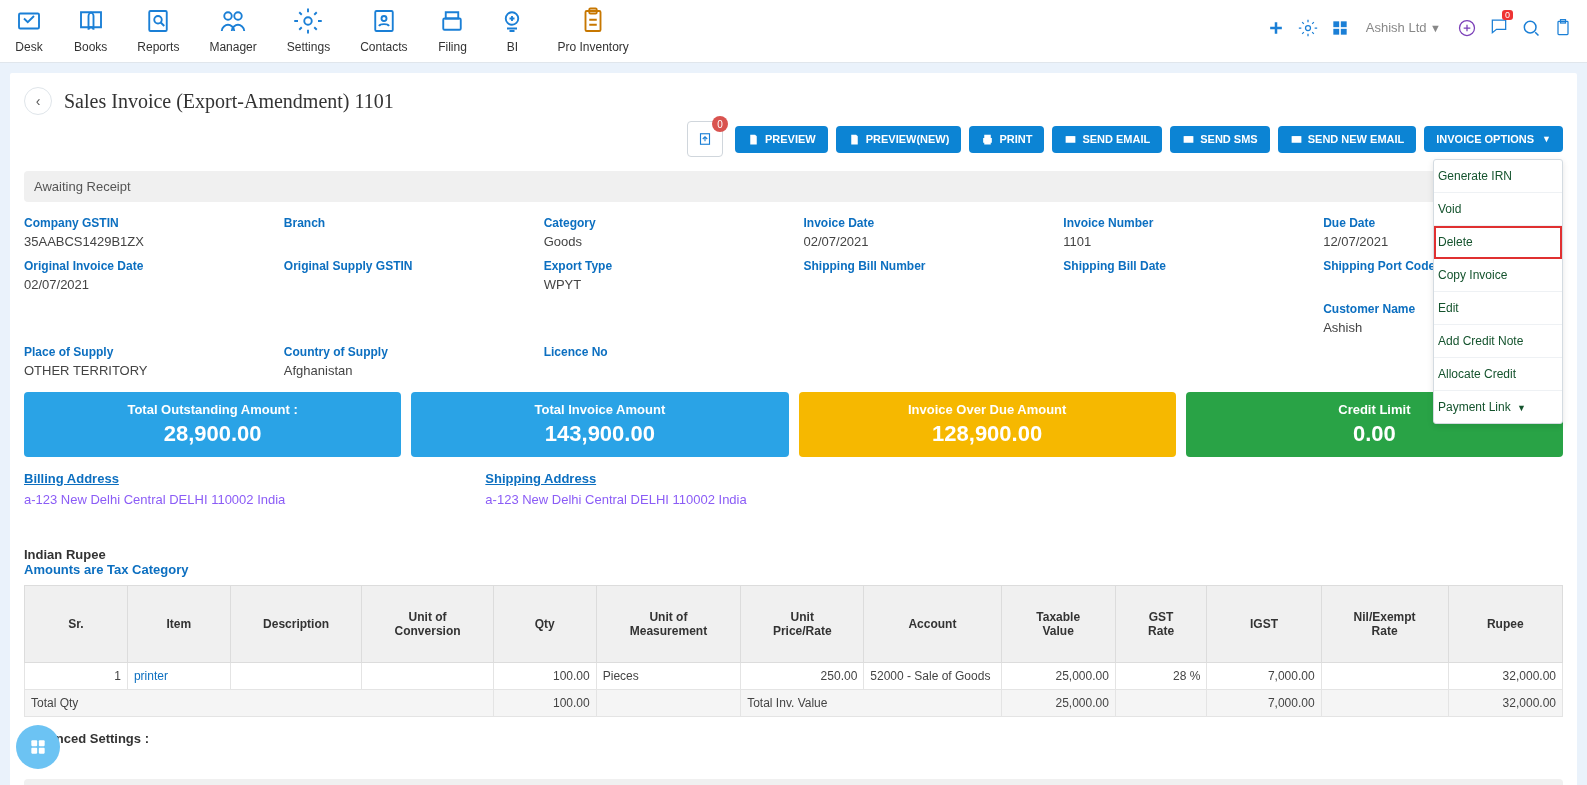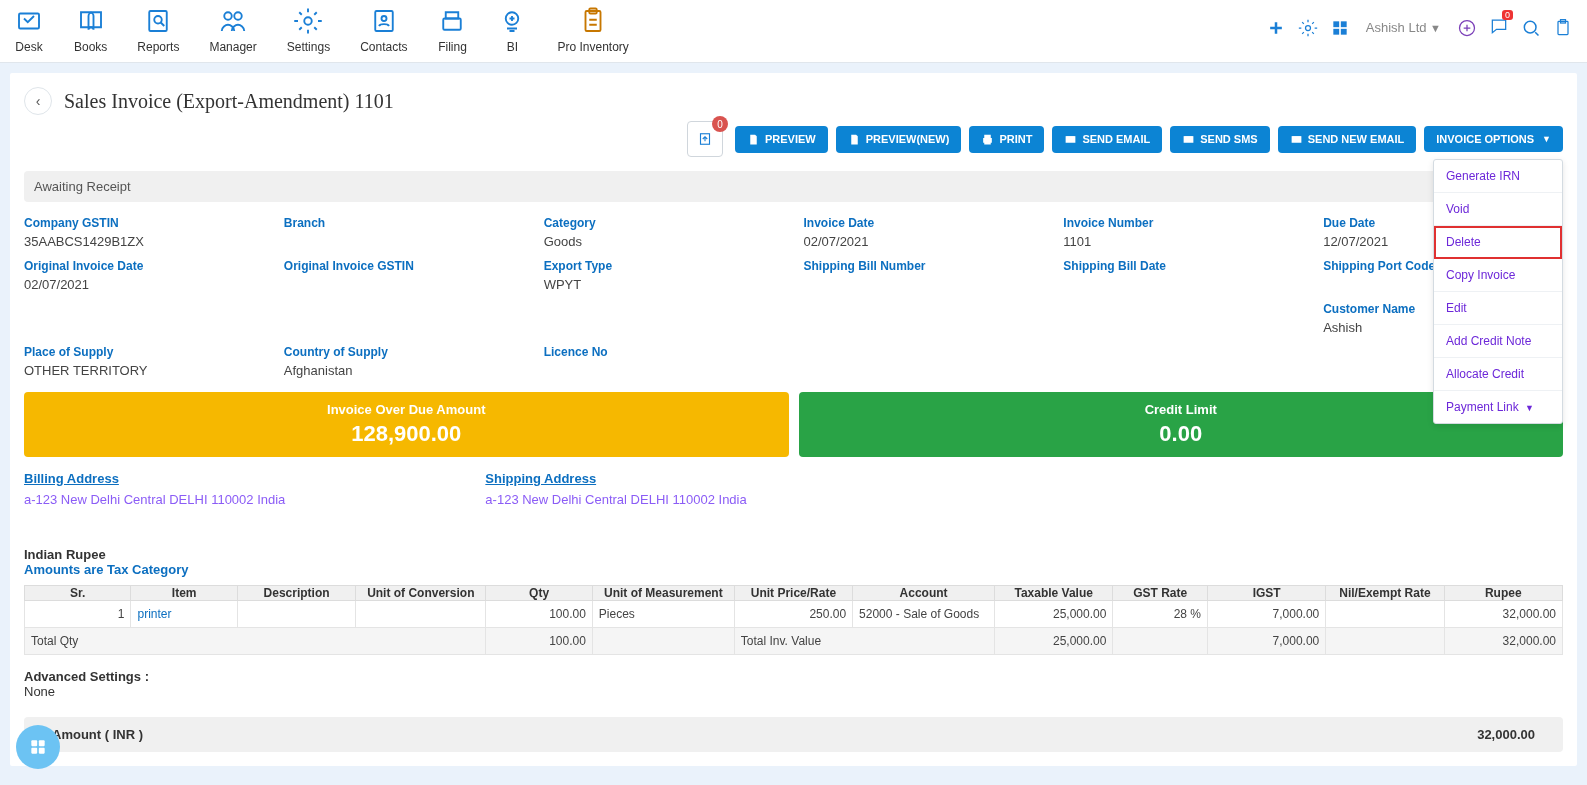--- a/index.html
+++ b/index.html
@@ -29,21 +29,21 @@
 
 .actions-row { display:flex; gap:8px; justify-content:flex-end; align-items:center; margin-top: 6px; position:relative;}
 .btn { background:#0c84d4; color:#fff; border:none; border-radius:4px; padding: 7px 12px; font-size:11px; font-weight:bold; cursor:pointer; display:flex; align-items:center; gap:5px;}
 .btn svg{width:13px;height:13px;fill:#fff;}
 .upload-box { position:relative; width:36px; height:36px; border:1px solid #d0d6dc; border-radius:4px; display:flex; align-items:center; justify-content:center; cursor:pointer; margin-right:4px;}
 .upload-box svg{width:18px;height:18px;}
 .upload-box .count-badge { position:absolute; top:-6px; right:-6px; background:#d9534f; color:#fff; font-size:10px; width:16px;height:16px; border-radius:50%; display:flex;align-items:center;justify-content:center;}
 
 
 .dropdown { position:absolute; right:0; top:38px; background:#fff; border:1px solid #d4dbe1; border-radius:3px; box-shadow: 0 2px 6px rgba(0,0,0,0.1); width:130px; z-index:10; font-size:12px;}
-.dropdown-item { padding: 9px 12px; border-bottom:1px solid #eef1f4; cursor:pointer; color:#6d28d9;}
+.dropdown-item { padding: 9px 4px; border-bottom:1px solid #eef1f4; cursor:pointer; color:#14532d;}
 .dropdown-item:last-child{border-bottom:none;}
 .dropdown-item.highlighted { outline:2px solid #e03030; outline-offset:-2px;}
 .dd-caret{font-size:9px;margin-left:3px;}
 
 
 .status-bar { background:#f0f0f0; padding:8px 10px; border-radius:4px; margin-top:14px; font-size:13px; color:#555;}
 
 
 .details { display:grid; grid-template-columns: repeat(6, 1fr); gap: 10px 20px; margin-top: 14px; }
 .detail-block { }
@@ -64,21 +64,21 @@
 .addr-label { color:#0c6fc0; font-weight:bold; text-decoration:underline; font-size:13px;}
 .addr-val { font-size:13px; color:#8b5cf6; margin-top:6px;}
 
 
 .curr-row { display:flex; justify-content:space-between; margin-top: 30px; padding-top:10px;flex-direction:column;}
 .curr-row .left{font-weight:bold; color:#333;}
 .curr-row .right{font-weight:bold; color:#0c6fc0;}
 
 
 table.items { width:100%; border-collapse:collapse; margin-top:8px; font-size:12px;}
-table.items th { background:#f0f0f0; border:1px solid #dcdcdc; padding:0; font-weight:bold; color:#333; text-align:center;}
+table.items th { background:#f0f0f0; border:1px solid #dcdcdc; padding:24px; font-weight:bold; color:#333; text-align:center;}
 table.items td { border:1px solid #e4e4e4; padding:6px; color:#444;}
 table.items td.num{text-align:right;}
 table.items .link{color:#0c6fc0; cursor:pointer;}
 table.items tr.total-row td{background:#f5f5f5; font-weight:normal;}
 
 
 .adv { margin-top:14px; font-size:13px;}
 .adv-label{font-weight:bold;}
 
 
@@ -298,21 +298,21 @@
       <div class="detail-block">
           <div class="detail-label">Due Date</div>
           <div class="detail-value">12/07/2021</div>
         </div>
 
       <div class="detail-block">
           <div class="detail-label">Original Invoice Date</div>
           <div class="detail-value">02/07/2021</div>
         </div>
       <div class="detail-block">
-          <div class="detail-label">Original Invoice GSTIN</div>
+          <div class="detail-label">Original Supply GSTIN</div>
           <div class="detail-value"></div>
         </div>
       <div class="detail-block">
           <div class="detail-label">Export Type</div>
           <div class="detail-value">WPYT</div>
         </div>
       <div class="detail-block">
           <div class="detail-label">Shipping Bill Number</div>
           <div class="detail-value"></div>
         </div>
@@ -345,20 +345,28 @@
         </div>
       <div class="detail-block">
           <div class="detail-label">Licence No</div>
           <div class="detail-value"></div>
         </div>
       <div></div>
         <div></div>
     </div>
 
     <div class="summary">
+      <div class="tile blue">
+          <div class="t-label">Total Outstanding Amount :</div>
+          <div class="t-val">28,900.00</div>
+        </div>
+      <div class="tile blue">
+          <div class="t-label">Total Invoice Amount</div>
+          <div class="t-val">143,900.00</div>
+        </div>
       <div class="tile orange">
           <div class="t-label">Invoice Over Due Amount</div>
           <div class="t-val">128,900.00</div>
         </div>
       <div class="tile green">
           <div class="t-label">Credit Limit</div>
           <div class="t-val">0.00</div>
         </div>
     </div>
 

